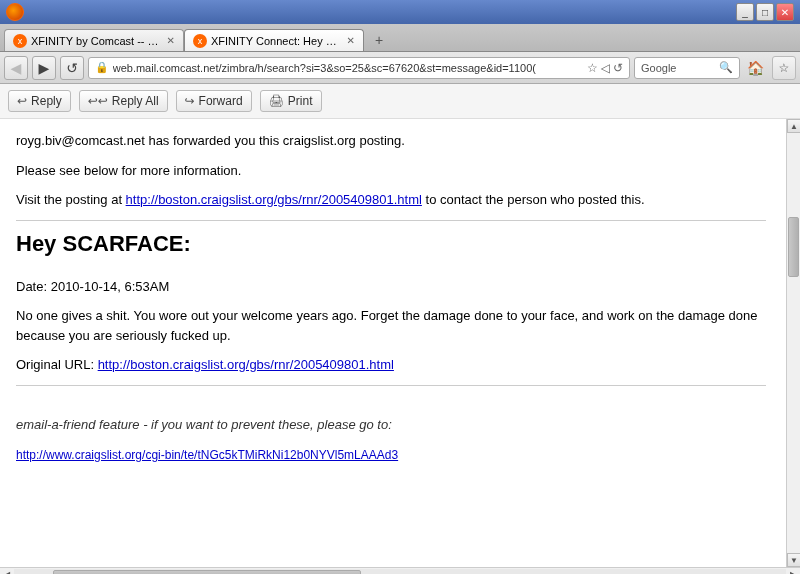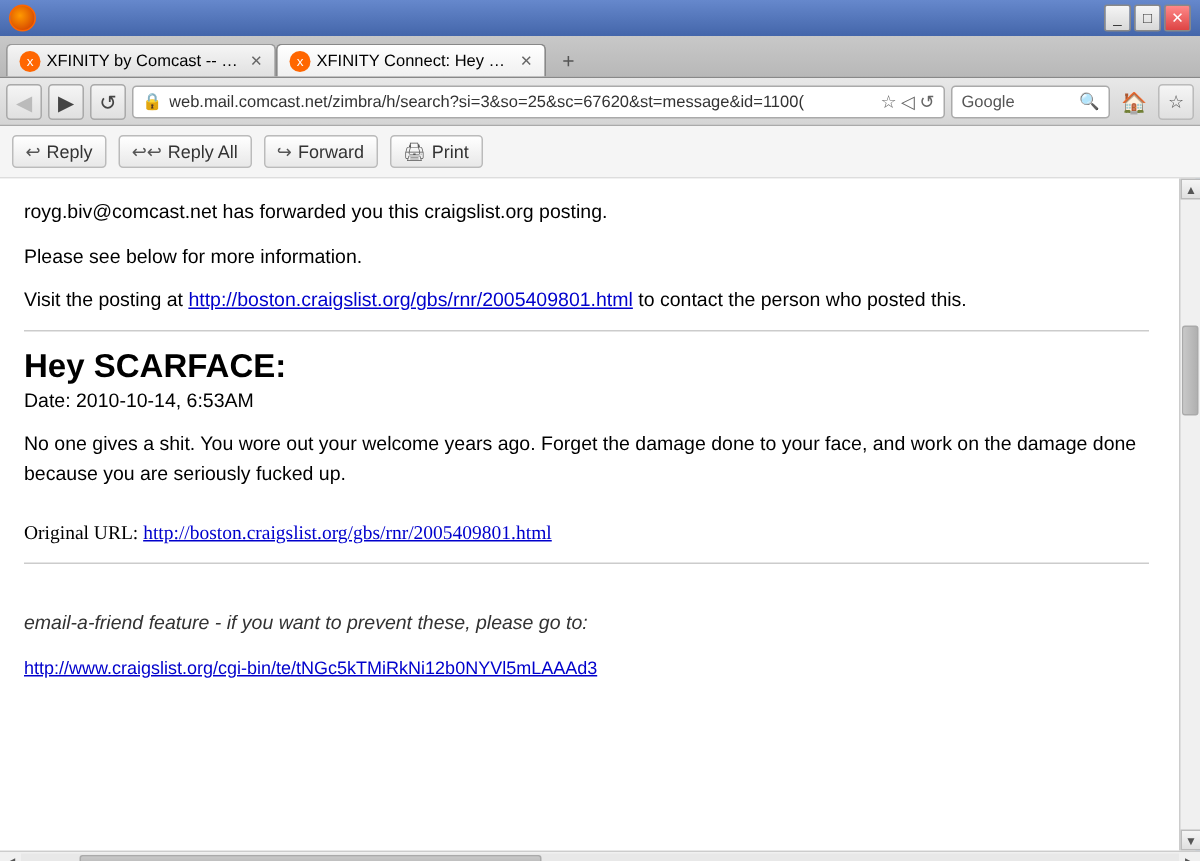--- a/index.html
+++ b/index.html
@@ -218,37 +218,36 @@
       text-decoration: underline;
     }
     .divider {
       border: none;
       border-top: 1px solid #ccc;
       margin: 10px 0;
     }
     .email-heading {
       font-size: 22px;
       font-weight: bold;
-      margin-bottom: 0;
+      margin-bottom: 20px;
     }
     .email-date {
       margin-bottom: 12px;
       font-size: 13px;
     }
     .bullet-list {
       margin: 8px 0 8px 20px;
     }
     .bullet-list li {
       font-size: 13px;
       line-height: 1.6;
     }
     .original-url {
-      margin-top: 20px;
+      margin-top: 10px;
       font-size: 13px;
-      font-family: Liberation Serif, serif;
     }
     .footer-text {
       font-style: italic;
       font-size: 13px;
       line-height: 1.6;
       color: #333;
     }
     .footer-url {
       color: #00c;
       text-decoration: underline;

